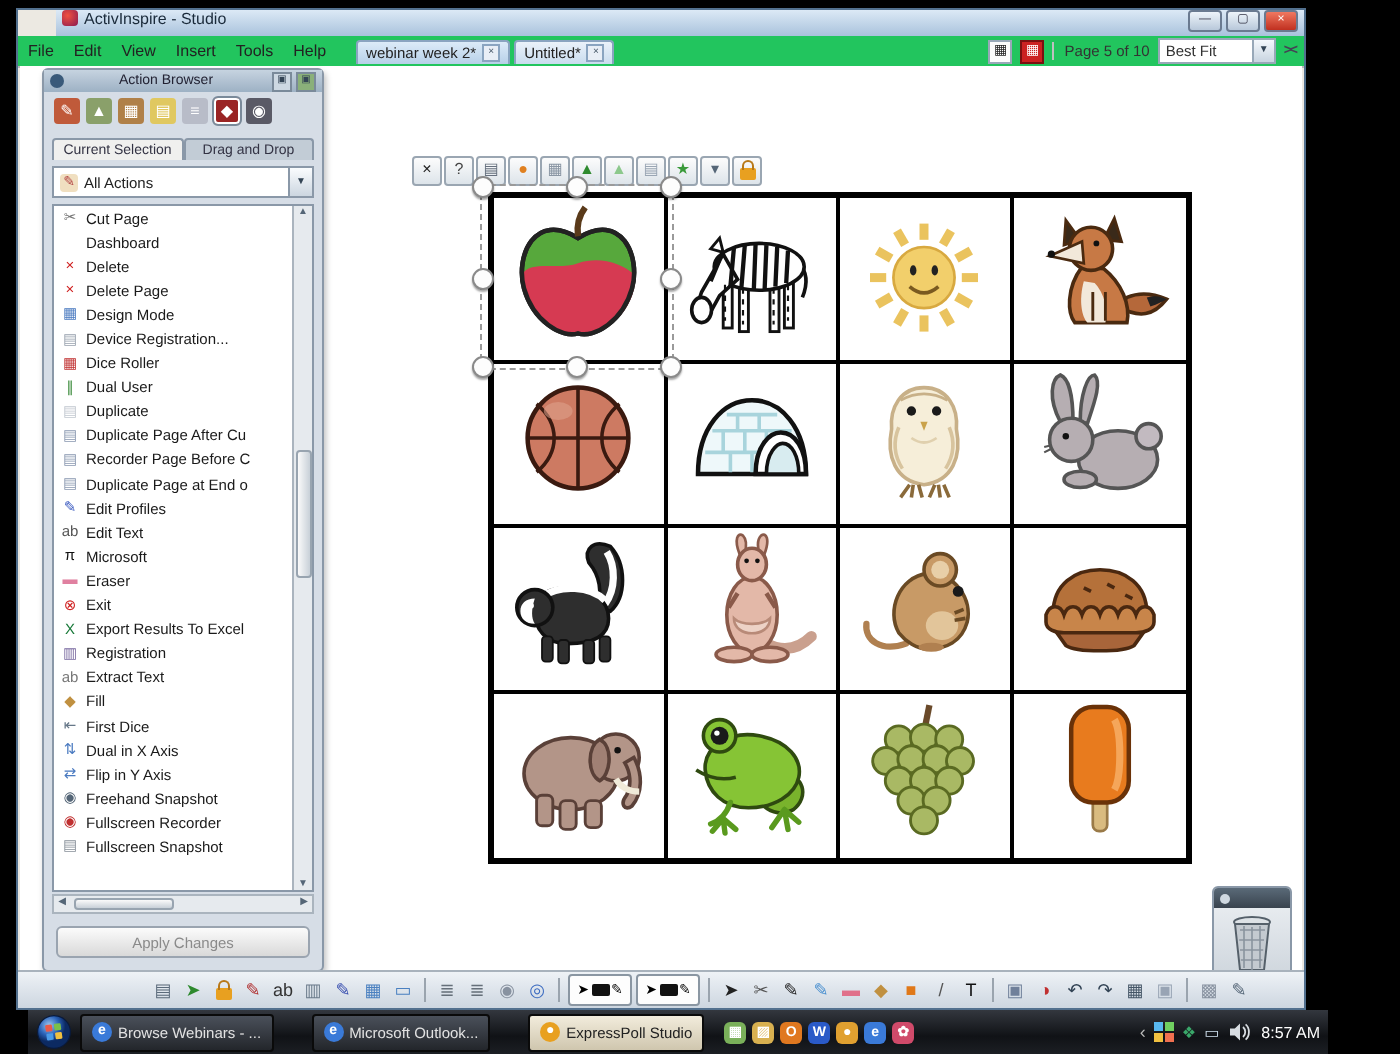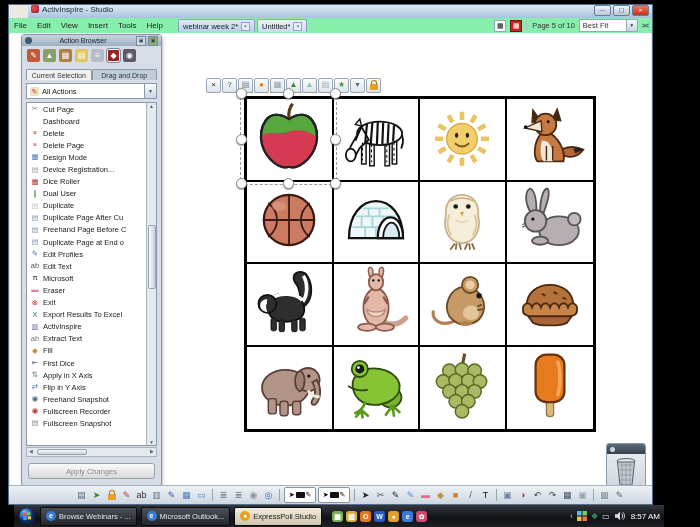--- a/index.html
+++ b/index.html
@@ -11,24 +11,24 @@
   #titlebar{position:absolute;left:0;top:0;right:0;height:13px;
             background:linear-gradient(#dce9f6,#a9c2dc);display:flex;
             padding:0 3px;font-size:8px;color:#1a2a3a;margin-left:19px;}
   #applogo{width:8px;height:8px;border-radius:2px;margin-right:3px;
            background:radial-gradient(circle at 35% 35%,#f05040,#8a1a50);}
   .winbtns{margin-left:auto;display:flex;gap:2px;}
   .wbtn{width:15px;height:9px;border:1px solid #6a7a90;border-radius:2px;
         background:linear-gradient(#eef4fa,#b8c8da);font-size:6px;line-height:8px;
         text-align:center;color:#334;}
   .wbtn.close{background:linear-gradient(#f07860,#c03020);color:#fff;}
-  #menurow{position:absolute;left:0;top:13px;right:0;height:15px;background:#86efac;
+  #menurow{position:absolute;left:0;top:13px;right:0;height:15px;background:#22c55e;
            border-bottom:1px solid #b9b9b9;display:flex;align-items:center;font-size:8px;color:#222;}
   .menuitem{padding:1px 5px;}
-  #doctabs{display:flex;gap:2px;margin-left:10px;height:13px;}
+  #doctabs{display:flex;gap:2px;margin-left:10px;height:13px;align-items:flex-end;}
   .doctab{display:flex;align-items:center;gap:3px;padding:1px 4px;font-size:7.5px;
           background:linear-gradient(#eaf2fa,#c9dcee);border:1px solid #8aa4c0;
           border-bottom:none;border-radius:2px 2px 0 0;white-space:nowrap;}
   .doctab.active{background:linear-gradient(#dcebf8,#b7d0e8);}
   .tabclose{width:7px;height:7px;border:1px solid #8aa4c0;background:#e8eef6;font-size:5px;
             line-height:6px;text-align:center;color:#456;}
   #menuright{margin-left:auto;display:flex;align-items:center;gap:4px;padding-right:4px;}
   .mricon{width:10px;height:10px;border:1px solid #98a8b8;font-size:7px;line-height:10px;
           text-align:center;background:#fbfbfb;}
   .mricon.red{background:#cc2222;color:#fff;border-color:#7a1010;}
@@ -485,21 +485,21 @@
             <div class="arow">
               <span class="aicon" style="color: rgb(194, 200, 208);">▤</span>
               <span class="albl">Duplicate</span>
             </div>
             <div class="arow">
               <span class="aicon" style="color: rgb(138, 152, 176);">▤</span>
               <span class="albl">Duplicate Page After Cu</span>
             </div>
             <div class="arow">
               <span class="aicon" style="color: rgb(138, 152, 176);">▤</span>
-              <span class="albl">Freehand Page Before C</span>
+              <span class="albl">Recorder Page Before C</span>
             </div>
             <div class="arow">
               <span class="aicon" style="color: rgb(138, 152, 176);">▤</span>
               <span class="albl">Duplicate Page at End o</span>
             </div>
             <div class="arow">
               <span class="aicon" style="color: rgb(58, 90, 192);">✎</span>
               <span class="albl">Edit Profiles</span>
             </div>
             <div class="arow">
@@ -517,37 +517,37 @@
             <div class="arow">
               <span class="aicon" style="color: rgb(208, 32, 32);">⊗</span>
               <span class="albl">Exit</span>
             </div>
             <div class="arow">
               <span class="aicon" style="color: rgb(26, 122, 58);">X</span>
               <span class="albl">Export Results To Excel</span>
             </div>
             <div class="arow">
               <span class="aicon" style="color: rgb(122, 106, 160);">▥</span>
-              <span class="albl">ActivInspire</span>
+              <span class="albl">Registration</span>
             </div>
             <div class="arow">
               <span class="aicon" style="color: rgb(119, 119, 119);">ab</span>
               <span class="albl">Extract Text</span>
             </div>
             <div class="arow">
               <span class="aicon" style="color: rgb(192, 144, 64);">◆</span>
               <span class="albl">Fill</span>
             </div>
             <div class="arow">
               <span class="aicon" style="color: rgb(102, 119, 136);">⇤</span>
               <span class="albl">First Dice</span>
             </div>
             <div class="arow">
               <span class="aicon" style="color: rgb(74, 122, 192);">⇅</span>
-              <span class="albl">Apply in X Axis</span>
+              <span class="albl">Dual in X Axis</span>
             </div>
             <div class="arow">
               <span class="aicon" style="color: rgb(74, 122, 192);">⇄</span>
               <span class="albl">Flip in Y Axis</span>
             </div>
             <div class="arow">
               <span class="aicon" style="color: rgb(85, 102, 119);">◉</span>
               <span class="albl">Freehand Snapshot</span>
             </div>
             <div class="arow">
@@ -632,21 +632,21 @@
           </radialGradient>
         </defs>
       <circle cx="9" cy="9" r="8.2" fill="url(#og)" stroke="#0a1a3a" stroke-width=".6"></circle>
       <g transform="rotate(-8 9 9)">
         <rect x="5" y="5" width="3.4" height="3.4" rx=".6" fill="#e85a4a"></rect>
         <rect x="9.4" y="5" width="3.4" height="3.4" rx=".6" fill="#7ac04a"></rect>
         <rect x="5" y="9.4" width="3.4" height="3.4" rx=".6" fill="#4a9ae8"></rect>
         <rect x="9.4" y="9.4" width="3.4" height="3.4" rx=".6" fill="#f0c040"></rect>
       </g>
     </svg>
-    <span id="apps" style="display:flex;gap:4px">
+    <span id="apps" style="display:flex;gap:19px">
         <span class="appbtn">
           <span class="appico" style="background: rgb(58, 122, 216);">e</span>
           <span>Browse Webinars - ...</span>
         </span>
         <span class="appbtn">
           <span class="appico" style="background: rgb(58, 122, 216);">e</span>
           <span>Microsoft Outlook...</span>
         </span>
         <span class="appbtn active">
           <span class="appico" style="background: rgb(232, 160, 32);">●</span>

